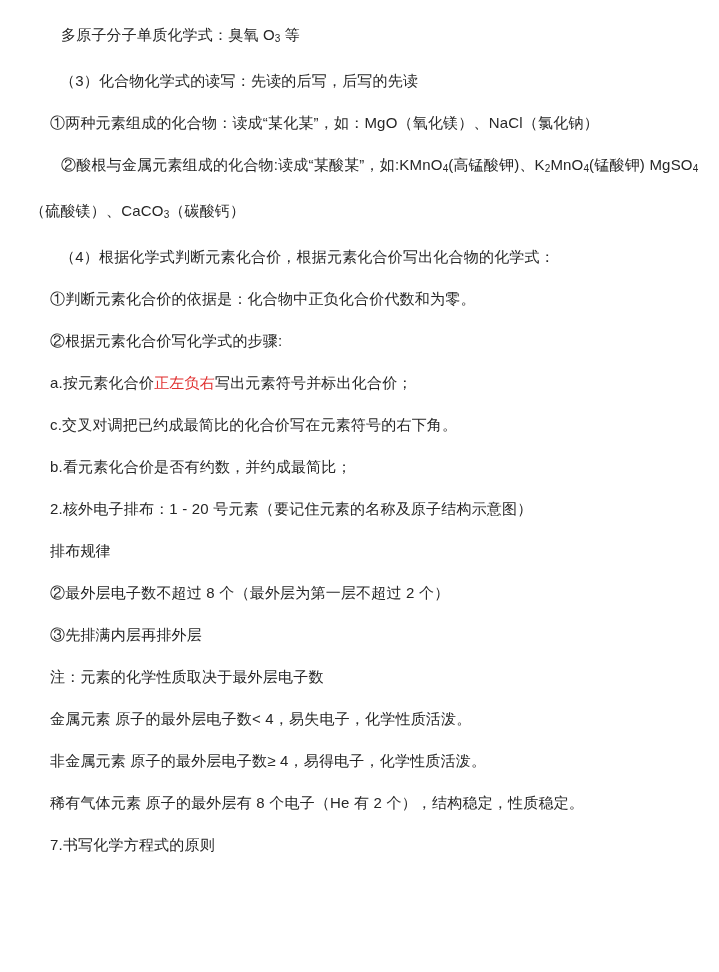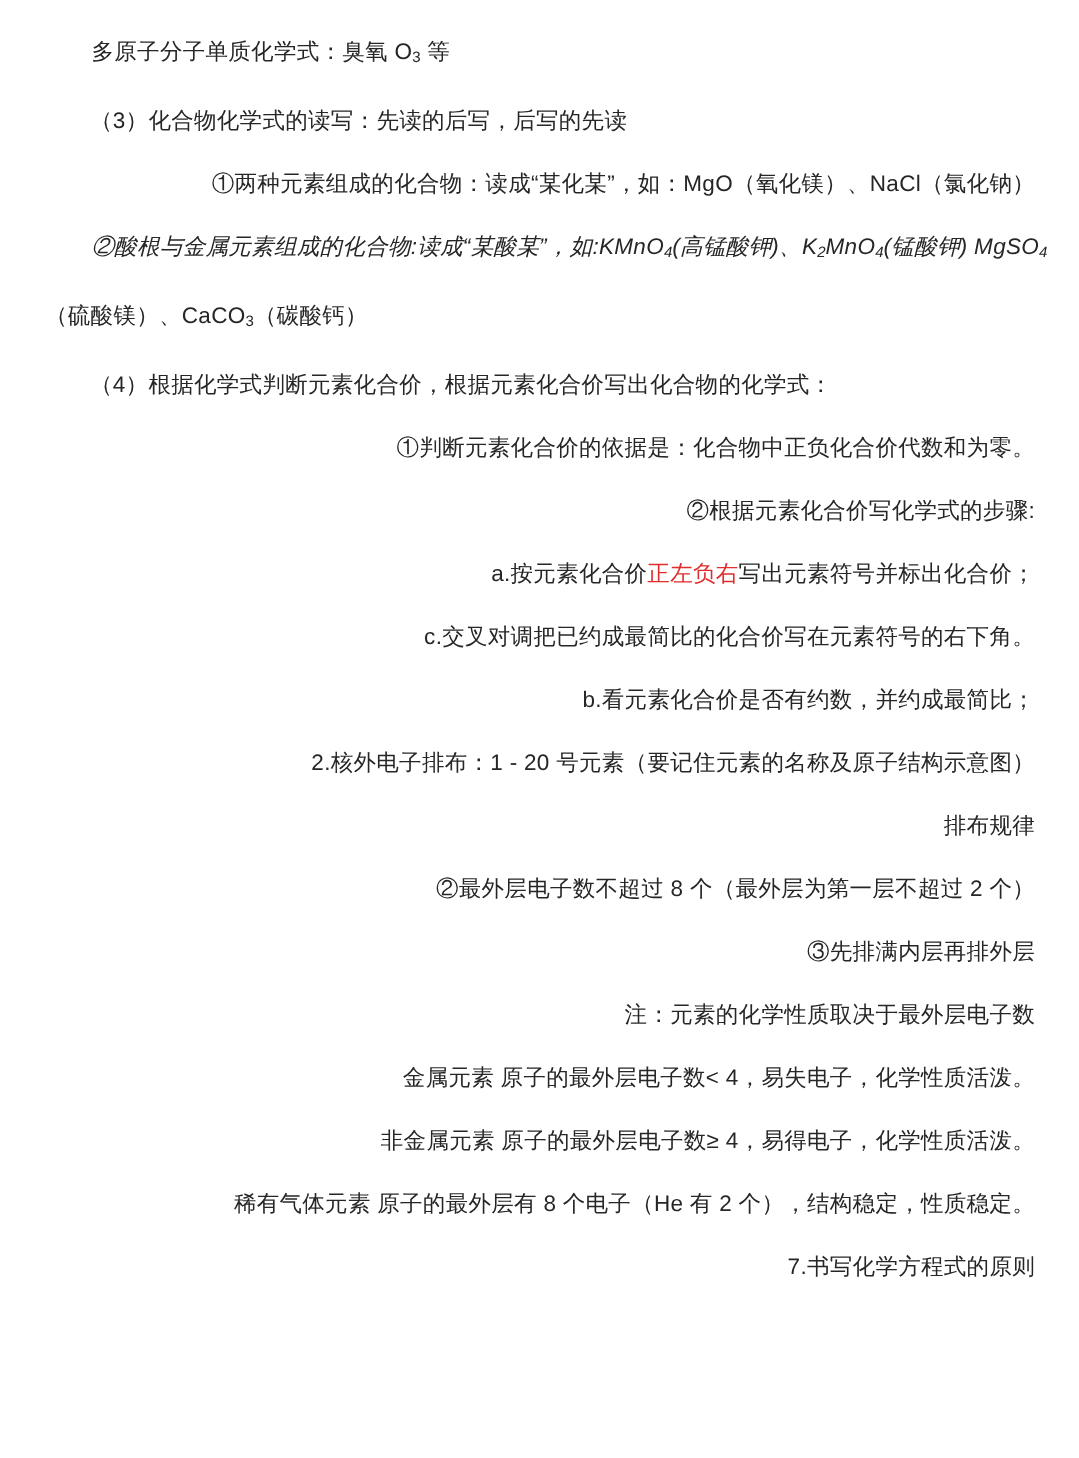--- a/index.html
+++ b/index.html
@@ -21,29 +21,28 @@
     padding: 14px 29px 0 30px;
     background: var(--page-bg, #ffffff);
   }
   .para {
     margin: 0;
     font-size: 15px;
     line-height: 42px;
     letter-spacing: 0.2px;
   }
   
-  .indent-1 { text-indent: 20px; text-align: right; }   
+  .indent-1 { text-indent: 20px; }   
   .indent-2 { text-indent: 31px; }   
   .indent-3 { text-indent: 30px; }
   
   .line-fill {
     white-space: nowrap;
     text-align: justify;
     text-align-last: justify;
-    font-style: italic;
   }
   .run-n { }
   .run-b { font-weight: normal; }
   .run-r { color: var(--red-color, #e02e2e); }
   .run-i { font-style: italic; }
   .run-sub { font-size: 10px; vertical-align: -2px; letter-spacing: 0; }
   .run-sup { font-size: 10px; vertical-align: 5px; letter-spacing: 0; }
 </style>
 </head>
 <body>

